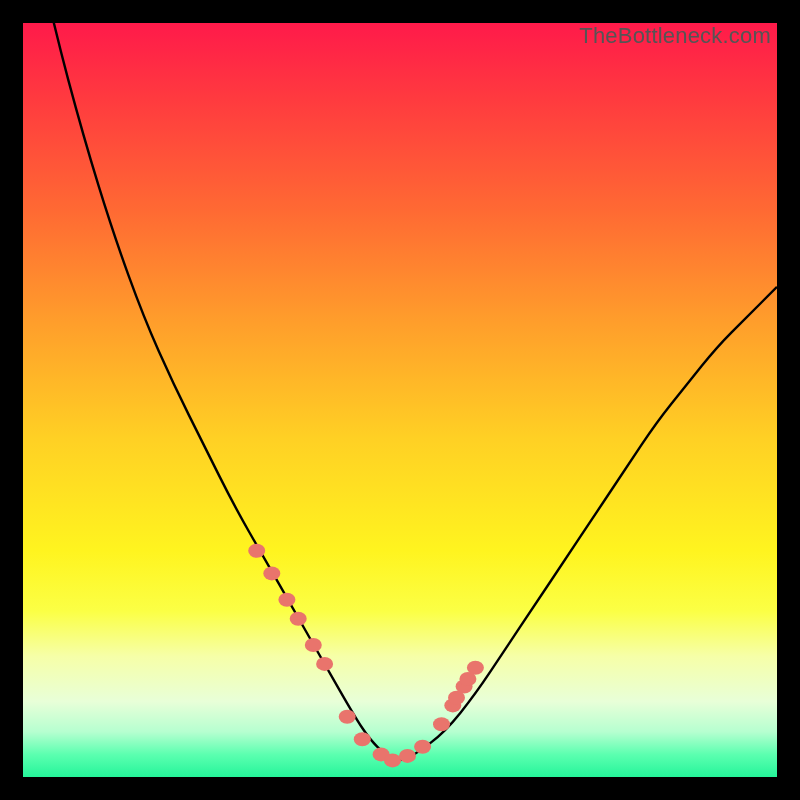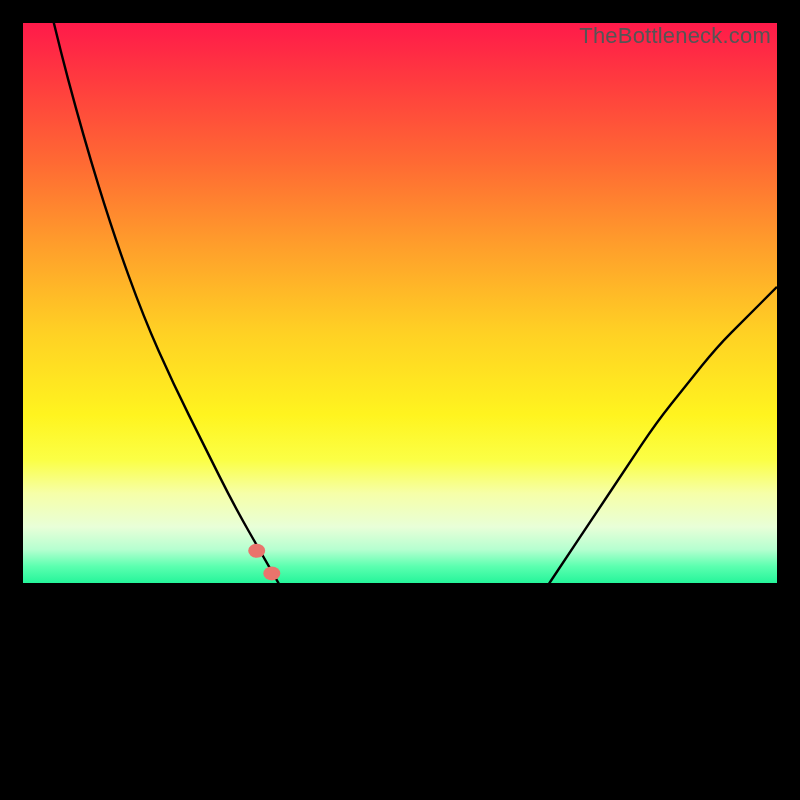--- a/index.html
+++ b/index.html
@@ -9,21 +9,21 @@
     height: 800px;
     background: #000;
     overflow: hidden;
     font-family: Arial, Helvetica, sans-serif;
   }
   .frame {
     position: absolute;
     left: 23px;
     top: 23px;
     width: 754px;
-    height: 560px;
+    height: 754px;
     background: linear-gradient(to bottom,
       #ff1a4a 0%,
       #ff3a3f 10%,
       #ff6a33 25%,
       #ff9f2b 40%,
       #ffd024 55%,
       #fff41f 70%,
       #fbff45 78%,
       #f6ffa8 84%,
       #e8ffd8 90%,

